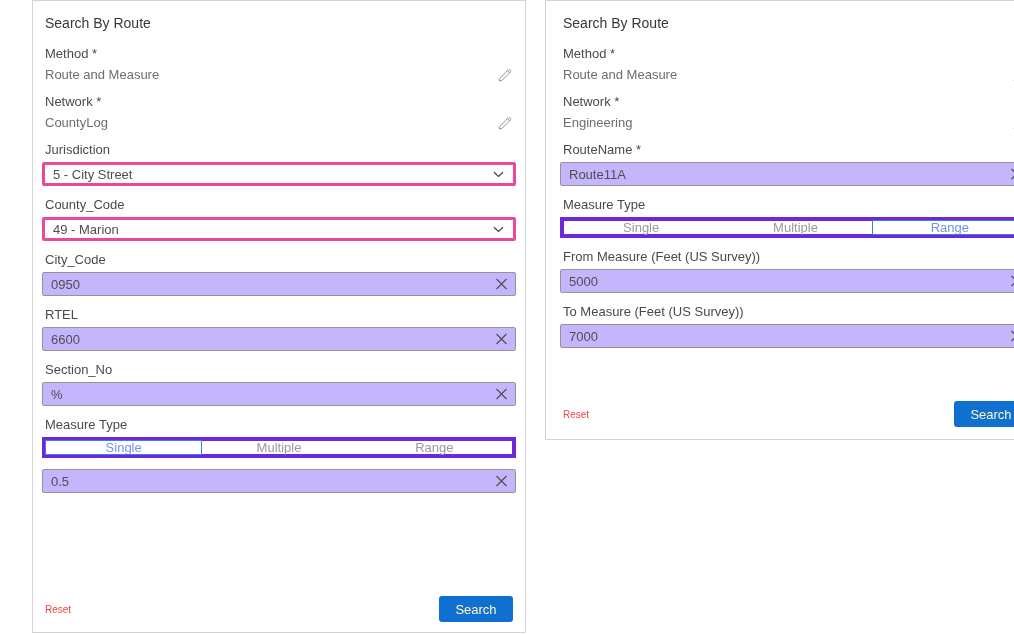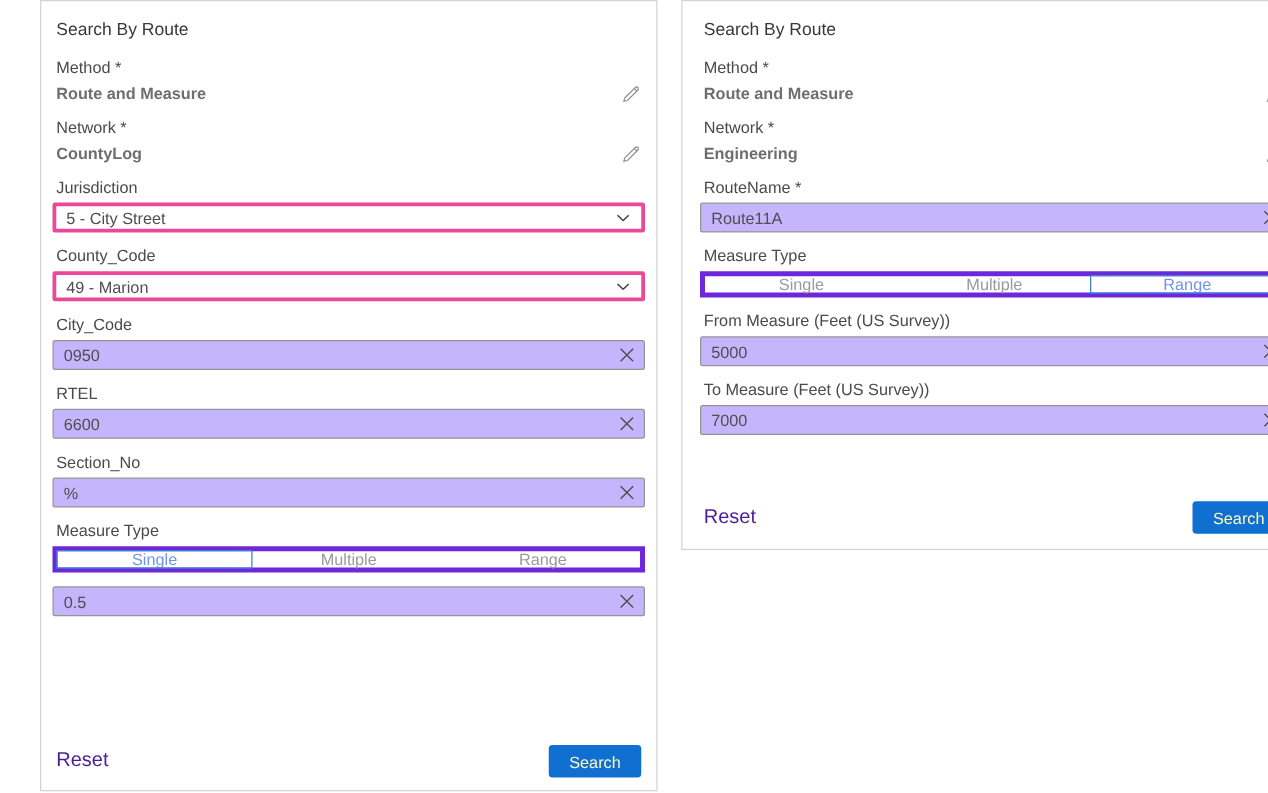--- a/index.html
+++ b/index.html
@@ -8,40 +8,40 @@
   .panel { position:absolute; background:#fff; border:1px solid #d4d4d4;
            display:flex; flex-direction:column;margin-left:32px; }
   #panel-left  { left:0;   top:0; width:494px; height:633px; padding:7px 9px 10px; }
   #panel-right { left:513px; top:0; width:501px; height:440px; padding:7px 14px 12px; }
   .panel-title { font-size:14px; color:#383838; margin:7px 3px 15px; line-height:16px; }
   .row { margin-bottom:11px; }
   .row-label { font-size:13px; color:#4a4a4a; line-height:16px; margin:0 0 4px 3px; }
   .readonly .row-label { margin-bottom:5px; }
   .readonly-line { display:flex; align-items:center; justify-content:space-between;
                    padding:0 3px; }
-  .readonly-value { font-size:13px; color:#6e6e6e; line-height:16px;font-weight:bold; }
+  .readonly-value { font-size:13px; color:#6e6e6e; line-height:16px; }
   .edit-btn { display:flex; align-items:center; cursor:pointer; padding:0 1px; }
   .input-wrap { position:relative; width:100%; }
   .text-input { width:100%; height:24px; border:1px solid #959595; border-radius:2px;
                 padding:0 28px 0 8px; font-size:13px; color:#4f4f4f; background:#c4b5fd;
                 font-family:inherit; outline:none; }
   .clear-btn { position:absolute; right:8px; top:50%; transform:translateY(-50%);
                display:flex; align-items:center; cursor:pointer; }
   .select-box { height:24px; border:3px solid #ec4899; border-radius:2px; background:#fff;
                 display:flex; align-items:center; justify-content:space-between;
                 padding:0 9px 0 8px; font-size:13px; color:#4f4f4f; cursor:pointer; }
   .segmented { display:flex; border:4px solid #6d28d9; height:21px; background:#fff; }
   .segment { flex:1; position:relative; display:flex; align-items:center; justify-content:center;
              font-size:13px; color:#9a9a9a; cursor:pointer; }
   .segment.selected { color:#7195e6; }
   .segment.selected::after { content:""; position:absolute; top:-1px; left:-1px;
              right:-1px; bottom:-1px; border:1px solid #3a7fd9; pointer-events:none; }
   .panel-footer { margin-top:auto; display:flex; align-items:center;
                   justify-content:space-between; padding:0 3px 0 3px; }
-  .reset-link { color:#4c1d95; font-size:16px; cursor:pointer; text-decoration:none; }
+  .reset-link { color:#ef4444; font-size:10px; cursor:pointer; text-decoration:none; }
   .search-btn { width:74px; height:26px; background:#1070d2; color:#fef9c3; border:none;
                 border-radius:3px; font-size:13px; font-family:inherit; cursor:pointer; }
   svg { display:block; }
 </style>
 </head>
 <body>
 
 <div class="panel" id="panel-left">
   <div class="panel-title">Search By Route</div>
 

